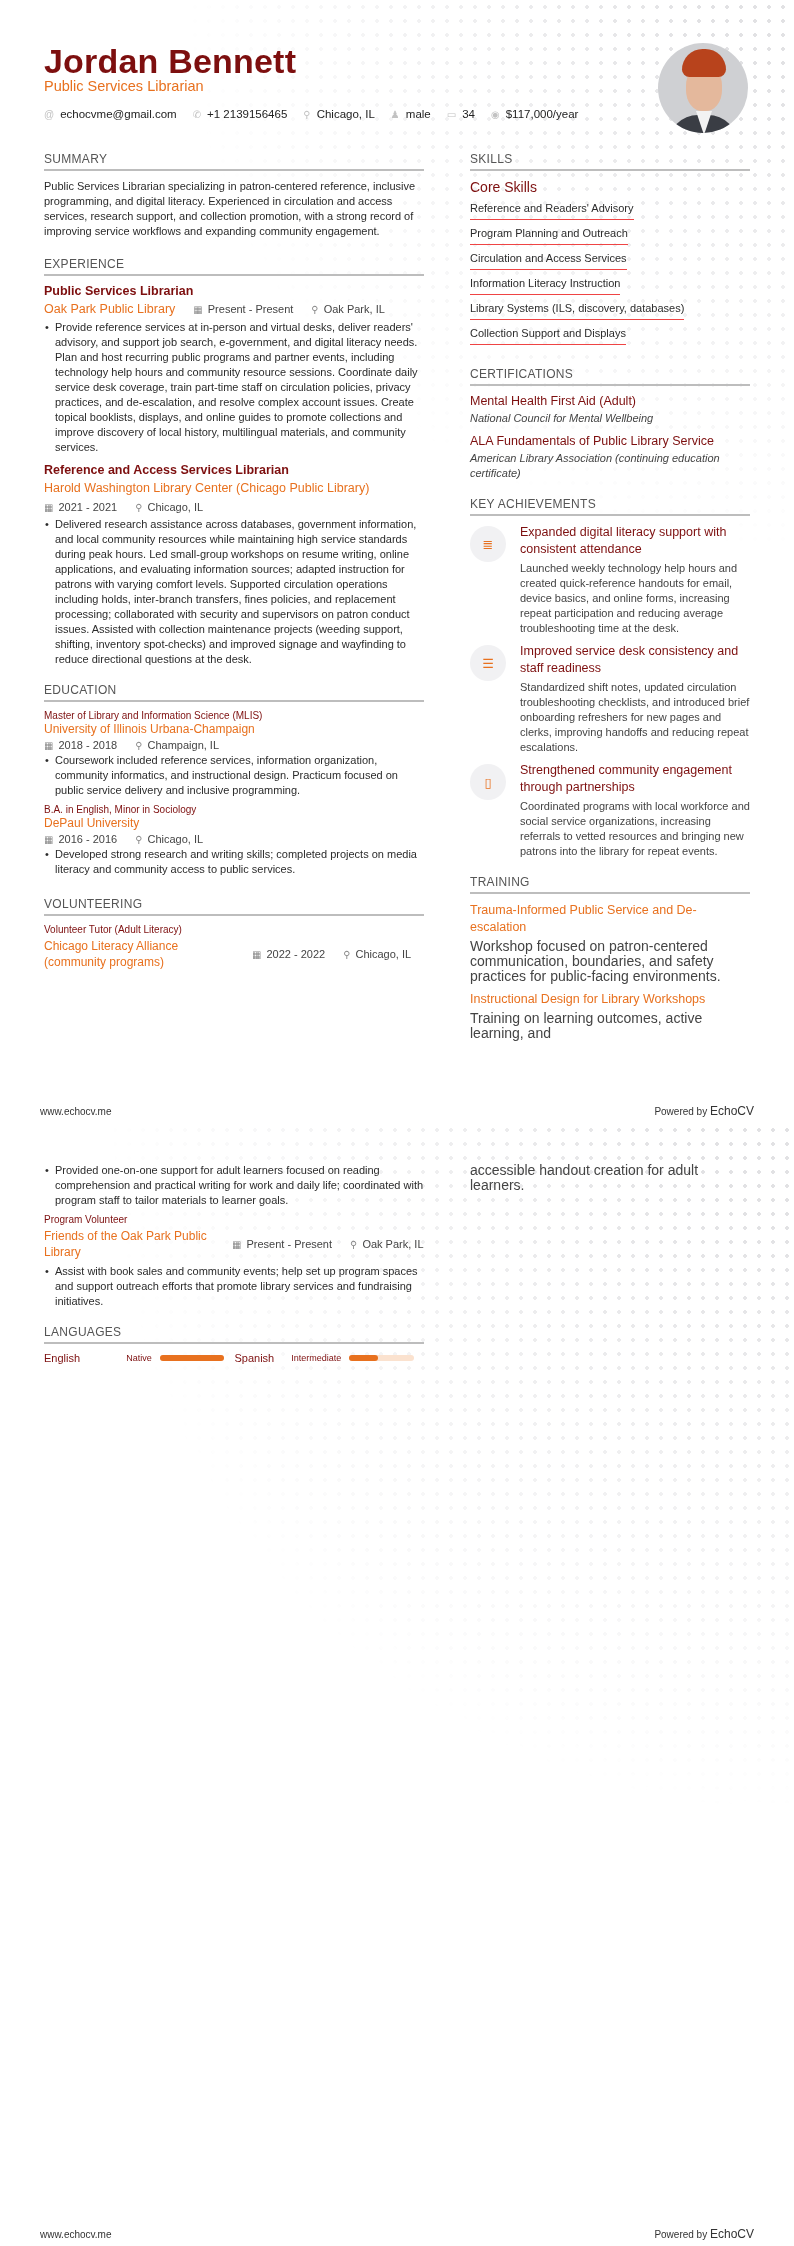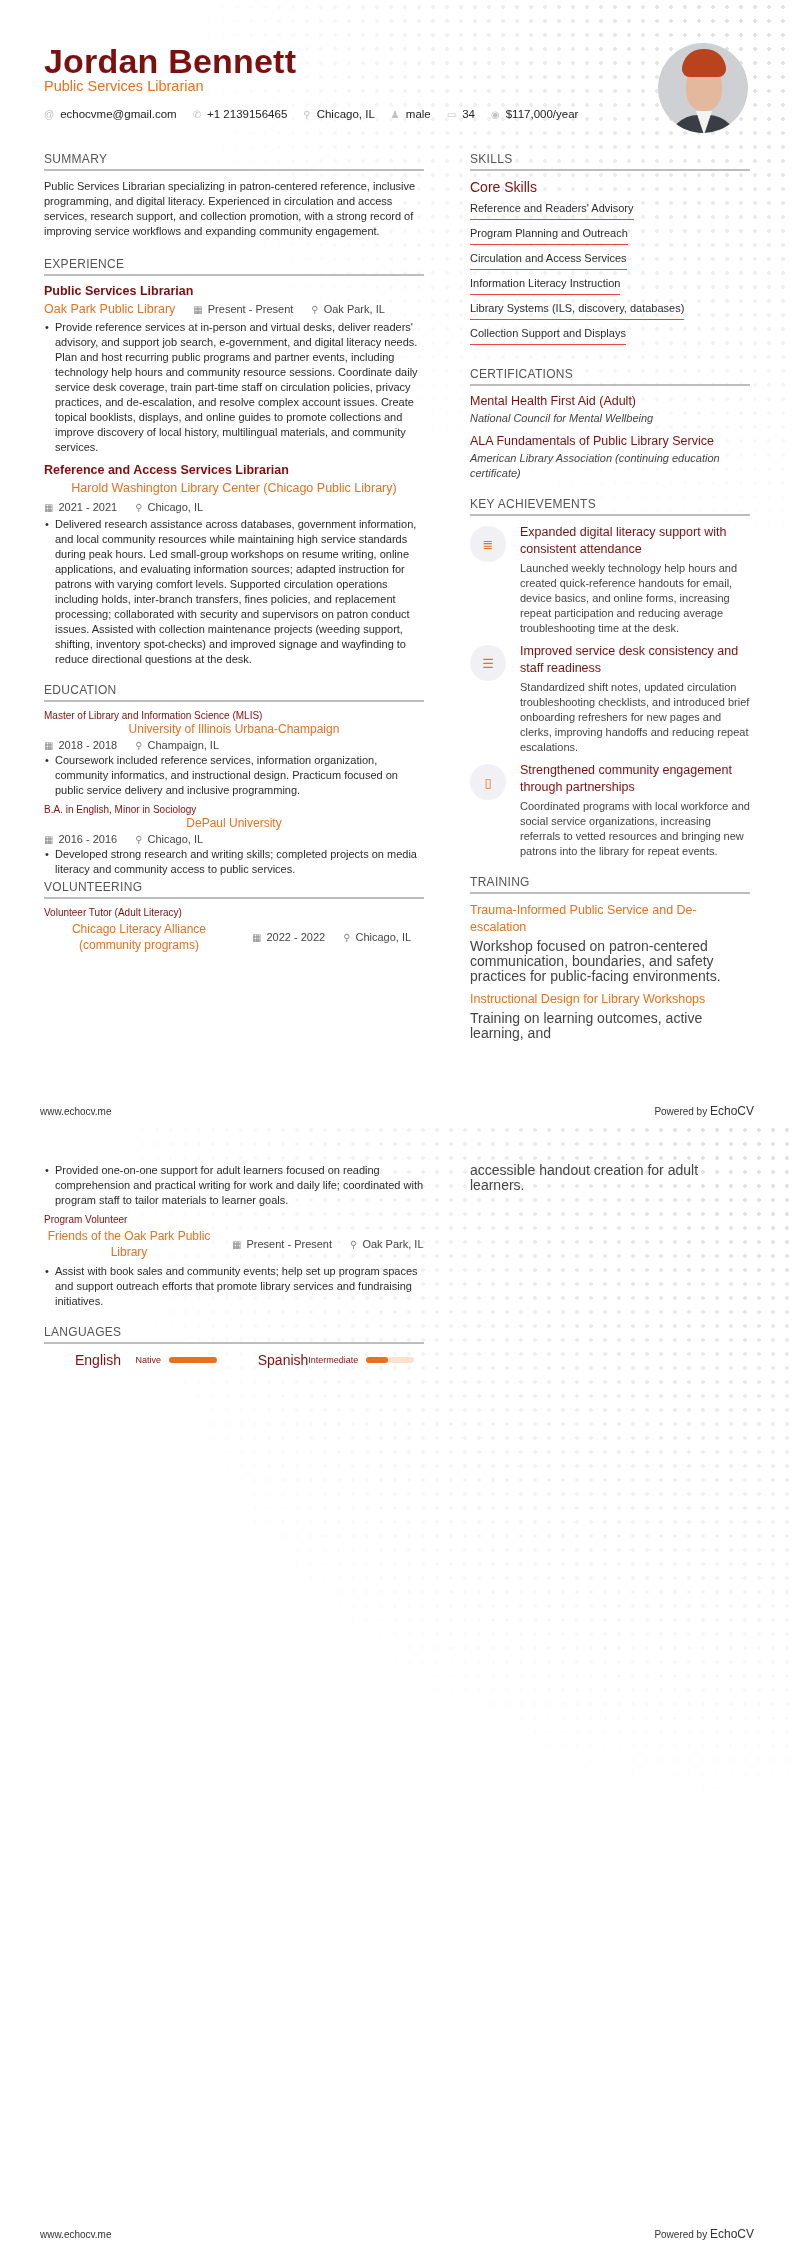--- a/index.html
+++ b/index.html
@@ -34,21 +34,21 @@
 
   
   .col-left { position: absolute; left: 44px; width: 380px; }
   .col-right { position: absolute; left: 470px; width: 280px; }
 
   .sec-title { font-size: 12px; letter-spacing: 0.3px; color: #555; text-transform: uppercase; padding-bottom: 3px; border-bottom: 2px solid #bdbdbd; margin-bottom: 8px; }
   .para { font-size: 11px; line-height: 15px; color: #2b2b2b; }
 
   .job-title { font-size: 12.5px; font-weight: 700; color: #7d0f0f; margin-bottom: 4px; }
   .job-title.light { font-weight: 400; font-size: 10px; }
-  .org { font-size: 12.5px; color: #e8711f; text-align: center; }
+  .org { font-size: 12.5px; color: #e8711f; }
   .meta-row { display: flex; align-items: center; margin-bottom: 4px; }
   .meta { font-size: 11px; color: #444; display: flex; align-items: center; }
   .meta .ic { color: #888; font-size: 10px; margin-right: 5px; }
   .meta + .meta { margin-left: 18px; }
   .bullets { list-style: none; font-size: 11px; line-height: 15px; color: #2b2b2b; }
   .bullets li { position: relative; padding-left: 11px; }
   .bullets li::before { content: "•"; position: absolute; left: 1px; top: 0; }
 
   .skill-group { font-size: 14px; color: #7d0f0f; margin: 2px 0 4px; }
   .skill { display: inline-block; font-size: 11px; color: #2b2b2b; padding: 3px 0 5px; border-bottom: 1px solid #ef4444; margin-bottom: 4px; }
@@ -62,21 +62,21 @@
   .ach-title { font-size: 12.5px; color: #7d0f0f; line-height: 17px; margin-bottom: 3px; }
   .ach-desc { font-size: 11px; color: #444; line-height: 15px; }
 
   .train-name { font-size: 12.5px; color: #e8711f; line-height: 17px; margin-bottom: 3px; }
   .train-desc { font-size: 14px; color: #444; line-height: 15px; margin-bottom: 7px; }
 
   .footer { position: absolute; left: 40px; right: 40px; display: flex; justify-content: space-between; align-items: center; font-size: 10px; color: #333; }
   .footer .brand { font-size: 12px; color: #333; }
 
   .lang-row { display: flex; align-items: center; }
-  .lang-name { font-size: 14px; color: #7d0f0f; width: 84px; margin-left: 31px; }
+  .lang-name { font-size: 11px; color: #7d0f0f; width: 84px; }
   .lang-level { font-size: 9px; color: #7d0f0f; margin-right: 8px; }
   .bar { width: 66px; height: 6px; border-radius: 3px; background: #fbe2cf; position: relative; margin-right: 10px; }
   .bar .fill { position: absolute; left: 0; top: 0; height: 6px; border-radius: 3px; background: #e8711f; }
 </style>
 </head>
 <body>
 
 <div class="page page1">
   <div class="dots"></div>
 
@@ -196,21 +196,21 @@
               <span class="ic">⚲</span>
               <span>Chicago, IL</span>
             </span>
         </div>
         <ul class="bullets">
           <li>Developed strong research and writing skills; completed projects on media literacy and community access to public services.</li>
         </ul>
       </div>
     </section>
 
-    <section style="margin-top:3px;">
+    <section style="margin-top:20px;">
       <div class="sec-title">VOLUNTEERING</div>
       <div>
         <div class="job-title light" style="margin-top:4px;margin-bottom:3px;">Volunteer Tutor (Adult Literacy)</div>
         <div class="meta-row">
           <span class="org" style="width:190px;font-size:12px;line-height:16px;margin-right:18px;">Chicago Literacy Alliance (community programs)</span>
           <span class="meta">
               <span class="ic">▦</span>
               <span>2022 - 2022</span>
             </span>
           <span class="meta">

